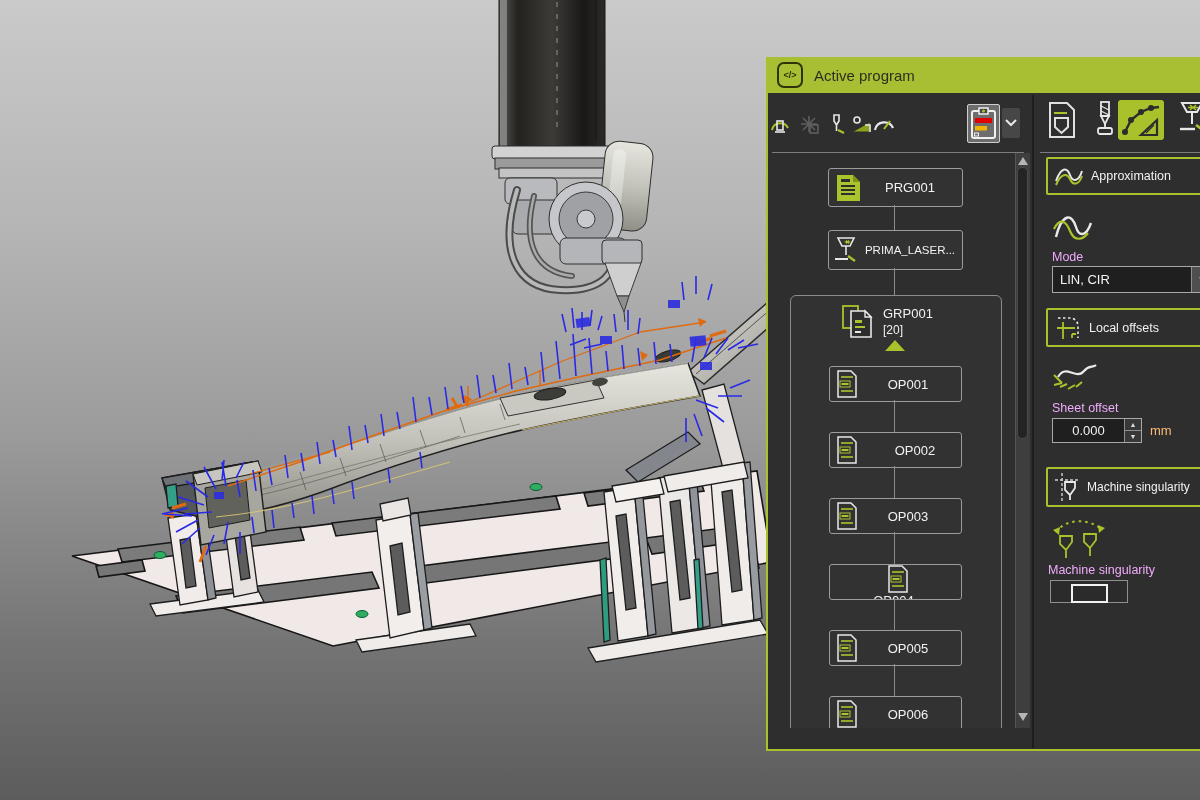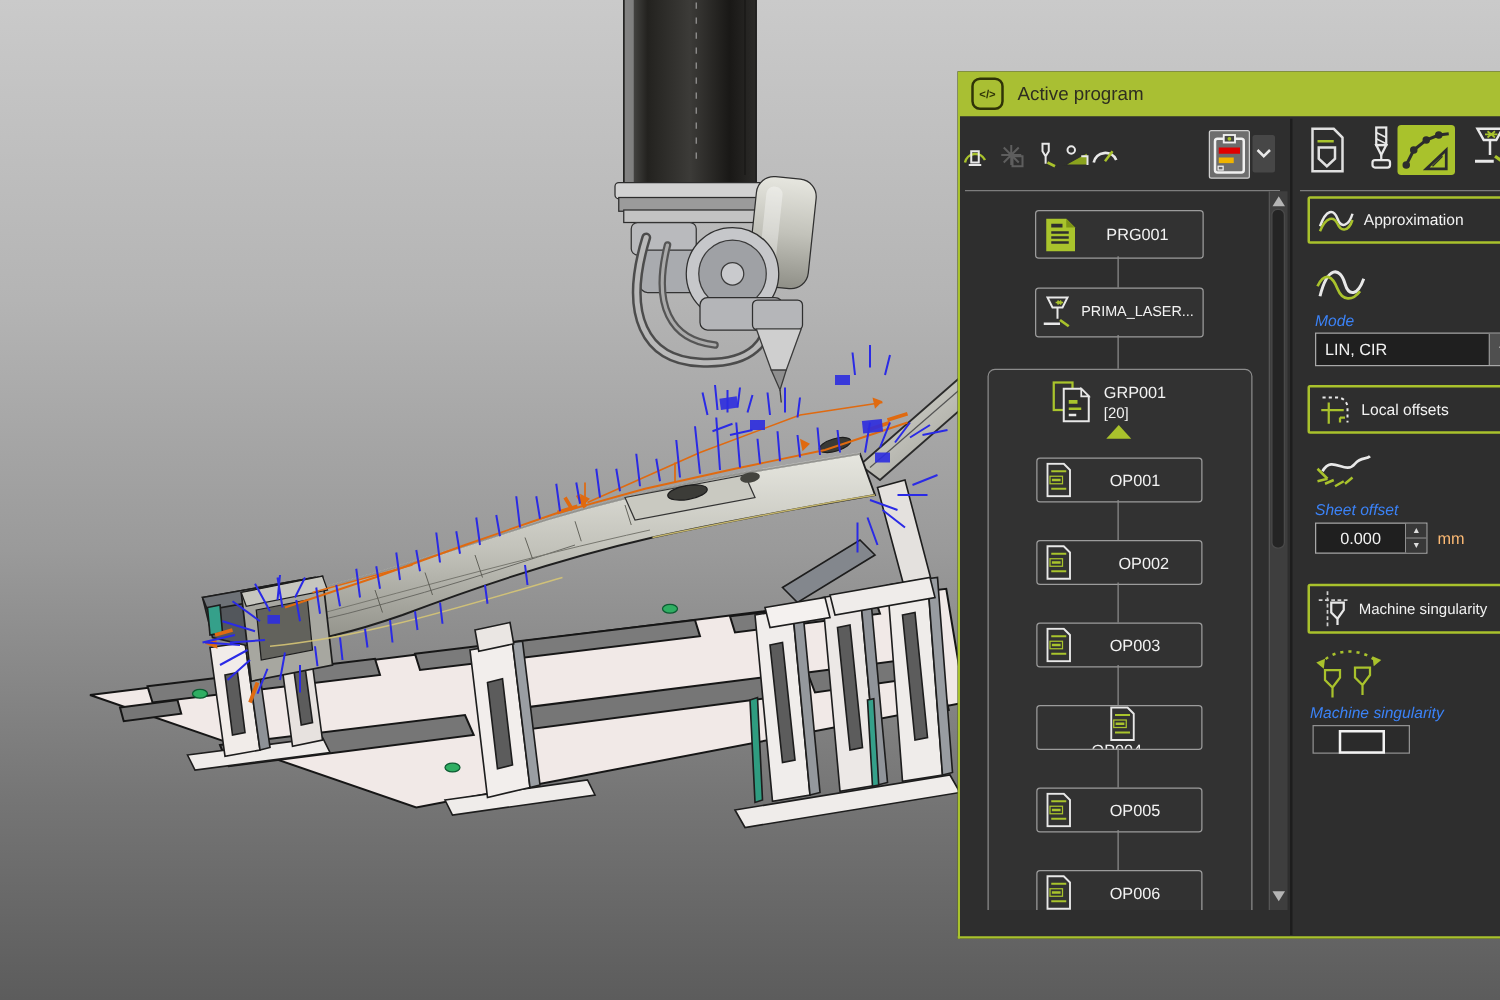--- a/index.html
+++ b/index.html
@@ -33,21 +33,21 @@
   #sb{left:249px;top:96px;width:15px;height:575px;background:#3e3e3e;border-left:1px solid #555;}
   .sb-tri-up{width:0;height:0;border-left:5px solid transparent;border-right:5px solid transparent;border-bottom:8px solid #b5b5b5;}
   .sb-tri-dn{width:0;height:0;border-left:5px solid transparent;border-right:5px solid transparent;border-top:8px solid #b5b5b5;}
   #sb-thumb{left:251px;top:110px;width:11px;height:272px;background:#242424;border-radius:5px;border:1px solid #4a4a4a;}
   #coldiv{left:266px;top:38px;width:2px;height:653px;background:#1d1d1d;}
   
   .tab{width:38px;height:42px;display:flex;align-items:center;justify-content:center;}
   .tab.sel{background:var(--accent);border-radius:3px;}
   .sec{border:2px solid var(--accent);border-radius:2px;width:158px;height:38px;background:#2e2e2e;
        display:flex;align-items:center;color:var(--txt);font-size:12.5px;gap:7px;padding-left:6px;}
-  .smalllbl{color:#3b82f6;font-size:12.5px;font-style:italic;}
+  .smalllbl{color:#f0abfc;font-size:12.5px;}
   #modesel{width:167px;height:27px;border:1px solid #a8a8a8;background:#1f1f1f;display:flex;align-items:center;color:var(--txt);font-size:13px;}
   #modesel .val{flex:1;padding-left:7px;}
   #modesel .chev{width:26px;height:100%;background:#4f4f4f;border-left:1px solid #8f8f8f;display:flex;align-items:center;justify-content:center;}
   #spin{width:90px;height:25px;border:1px solid #a8a8a8;background:#1f1f1f;display:flex;color:var(--txt);font-size:13px;}
   #spin .val{flex:1;text-align:center;line-height:24px;}
   #spin .btns{width:16px;display:flex;flex-direction:column;border-left:1px solid #8f8f8f;}
   #spin .btns div{flex:1;background:#383838;display:flex;align-items:center;justify-content:center;font-size:7px;color:#ddd;}
   #spin .btns div:first-child{border-bottom:1px solid #8f8f8f;}
   #toggle{width:78px;height:23px;border:1px solid #909090;background:#2b2b2b;position:relative;}
   #toggle .knob{position:absolute;left:20px;top:3px;width:33px;height:15px;border:2px solid #f2f2f2;background:transparent;}

